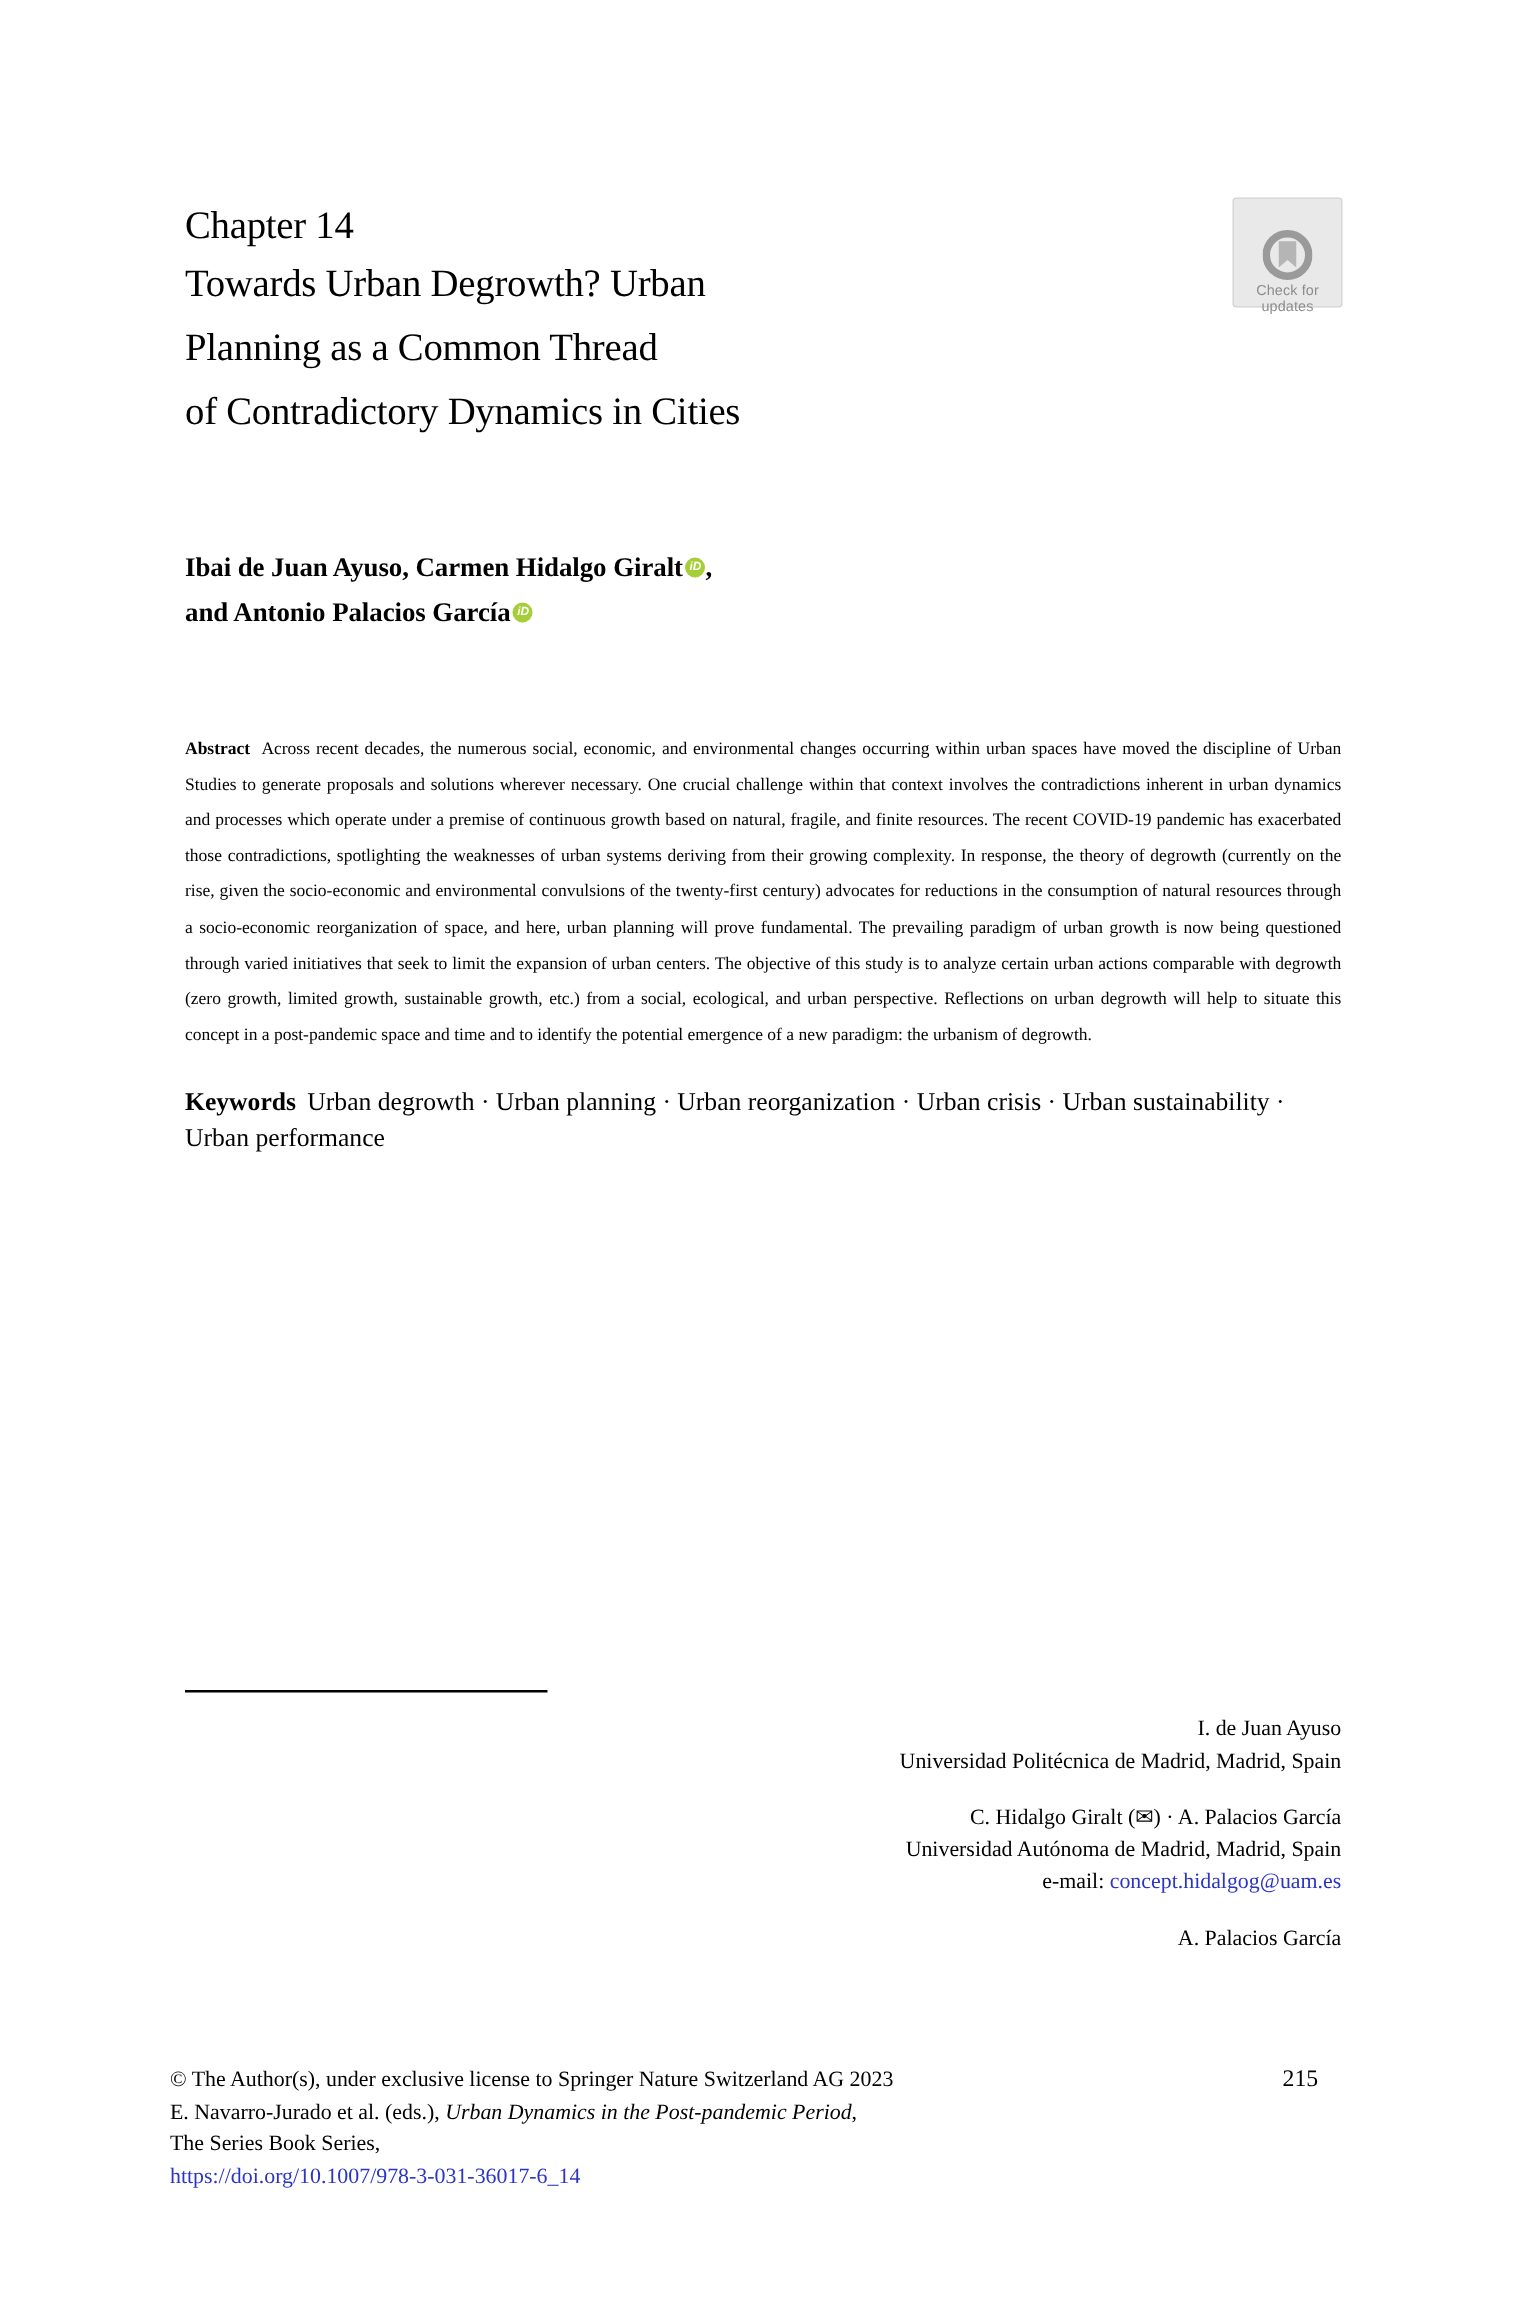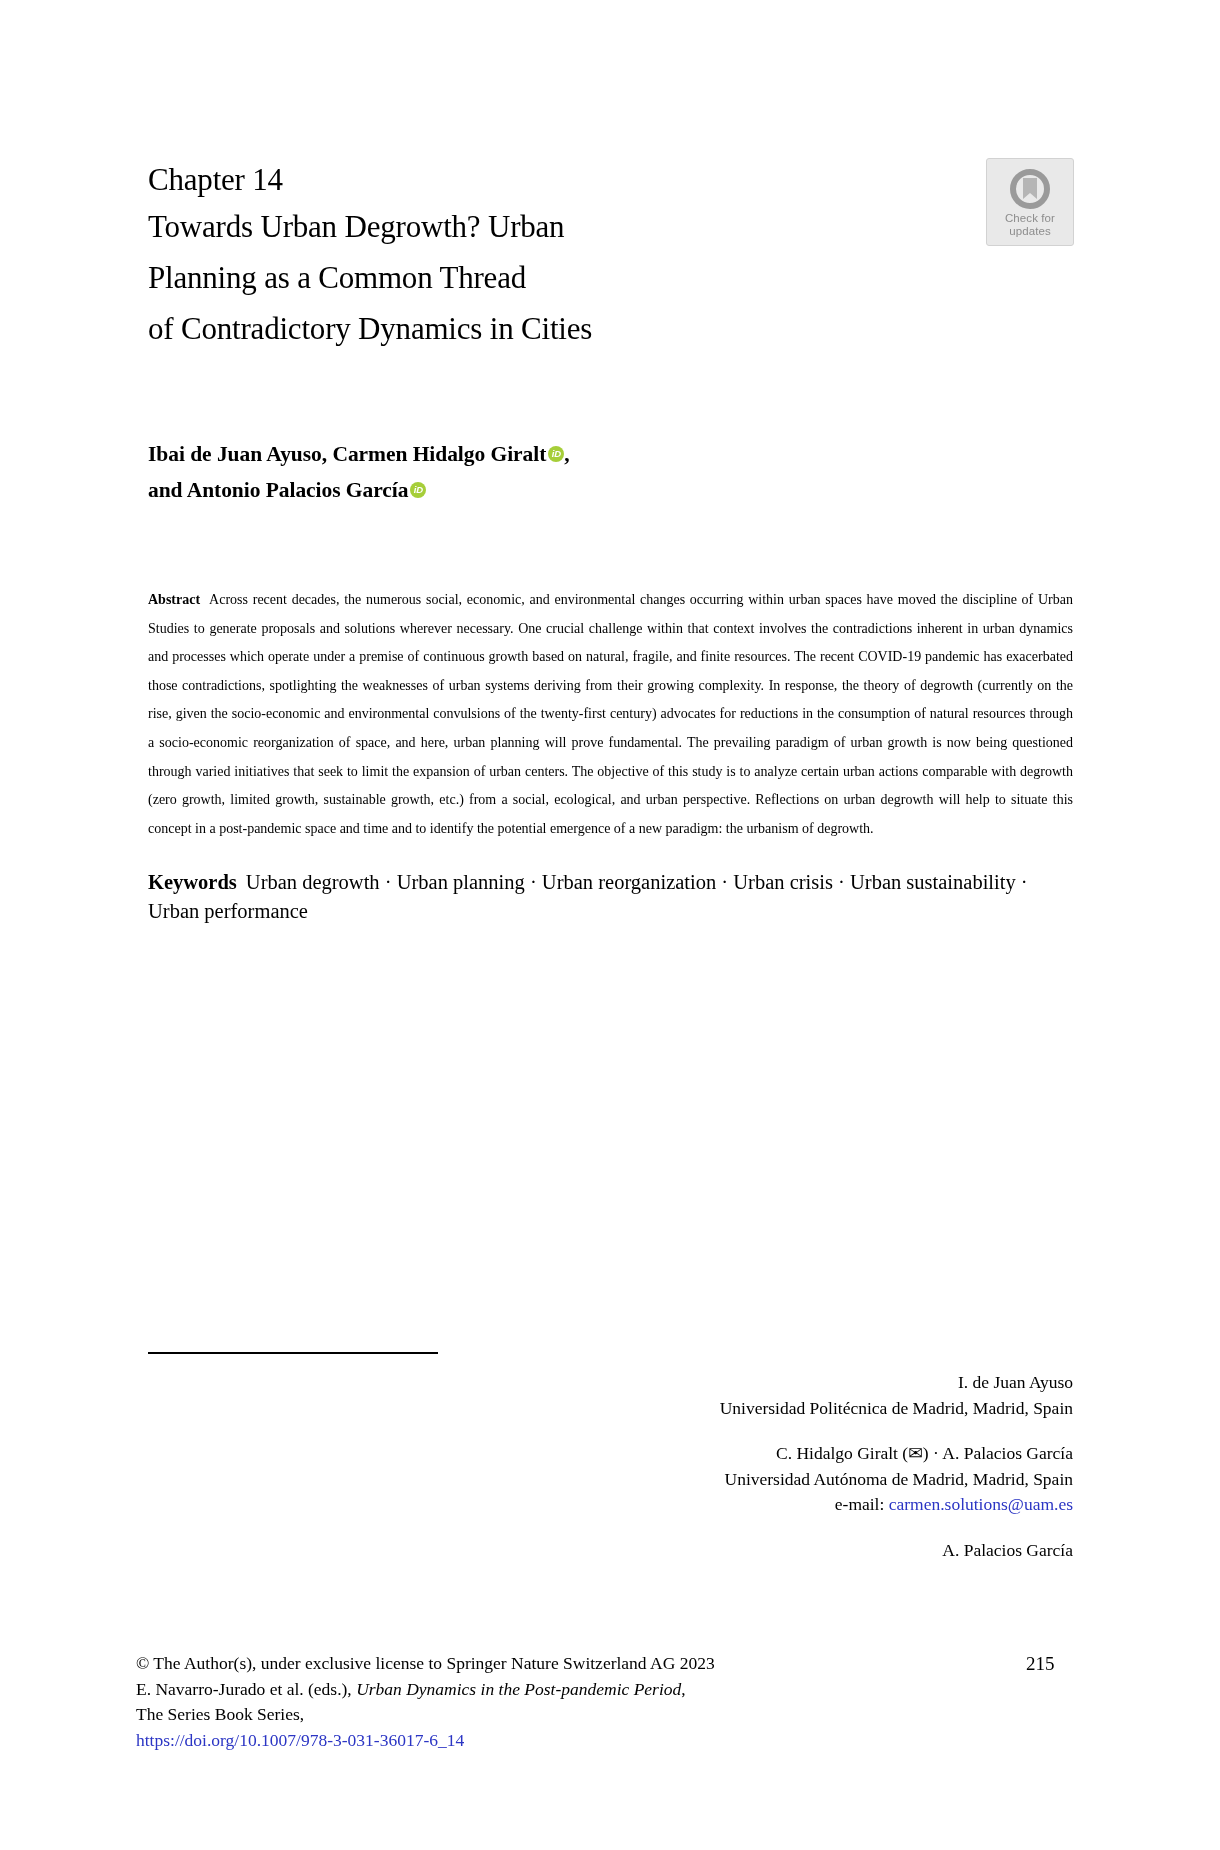--- a/index.html
+++ b/index.html
@@ -39,21 +39,21 @@
     width: 88px;
     height: 88px;
     background: #e9e9e9;
     border: 1px solid #d2d2d2;
     border-radius: 3px;
     display: flex;
     flex-direction: column;
     align-items: center;
     justify-content: flex-start;
     box-sizing: border-box;
-    padding-top: 10px;
+    padding-top: 25px;
   }
   .crossmark-logo {
     width: 40px;
     height: 40px;
     position: relative;
   }
   .crossmark-text {
     margin-top: 3px;
     text-align: center;
     font-family: "Liberation Sans", sans-serif;
@@ -238,21 +238,21 @@
   <div class="footnotes">
 
     <div class="affil">
       <span class="line">I. de Juan Ayuso</span>
       <span class="line">Universidad Politécnica de Madrid, Madrid, Spain</span>
     </div>
 
     <div class="affil">
       <span class="line">C. Hidalgo Giralt (✉) · A. Palacios García</span>
       <span class="line">Universidad Autónoma de Madrid, Madrid, Spain</span>
-      <span class="line"><span>e-mail:</span> <a class="link" href="#">carmen.solutions@uam.es</a></span>
+      <span class="line"><span>e-mail:</span> <a class="link" href="#">concept.hidalgog@uam.es</a></span>
     </div>
 
     <div class="affil">
       <span class="line">A. Palacios García</span>
     </div>
 
   </div>
 
   <div class="copyright">
     <span class="line">© The Author(s), under exclusive license to Springer Nature Switzerland AG 2023</span>

